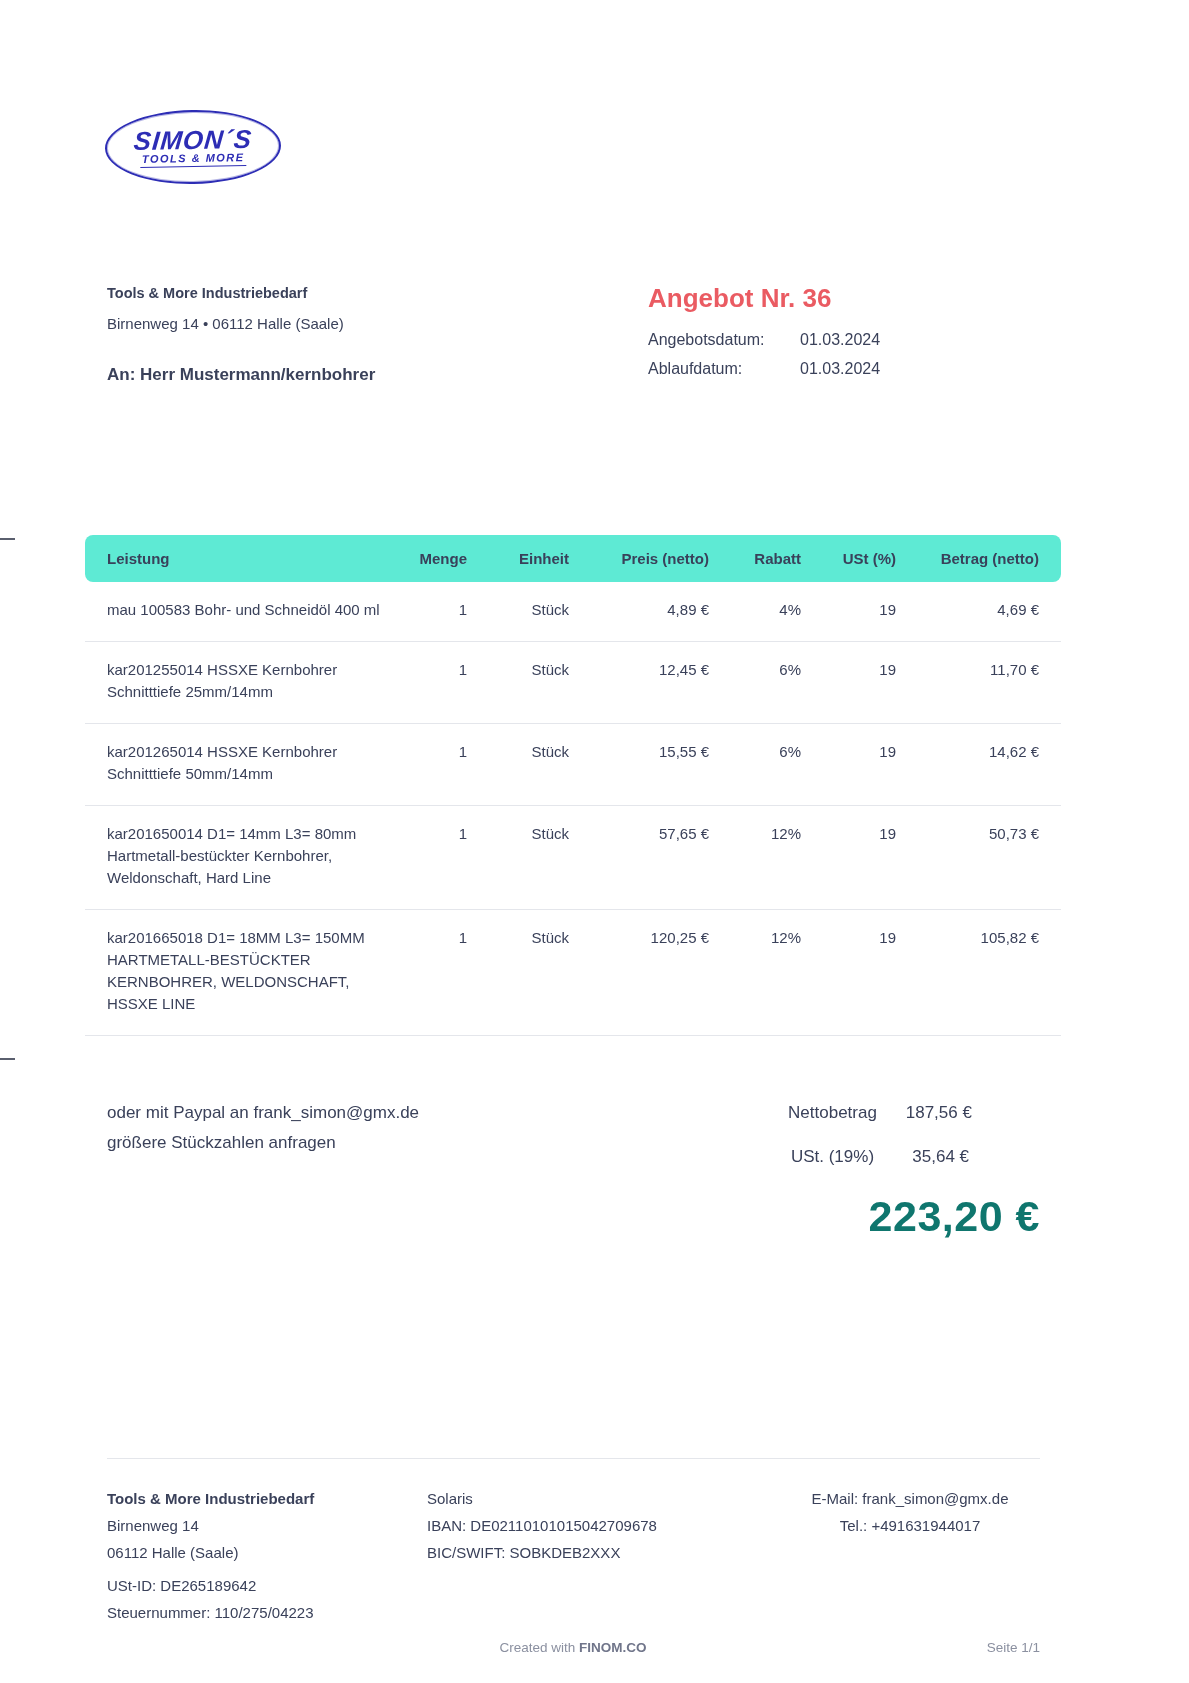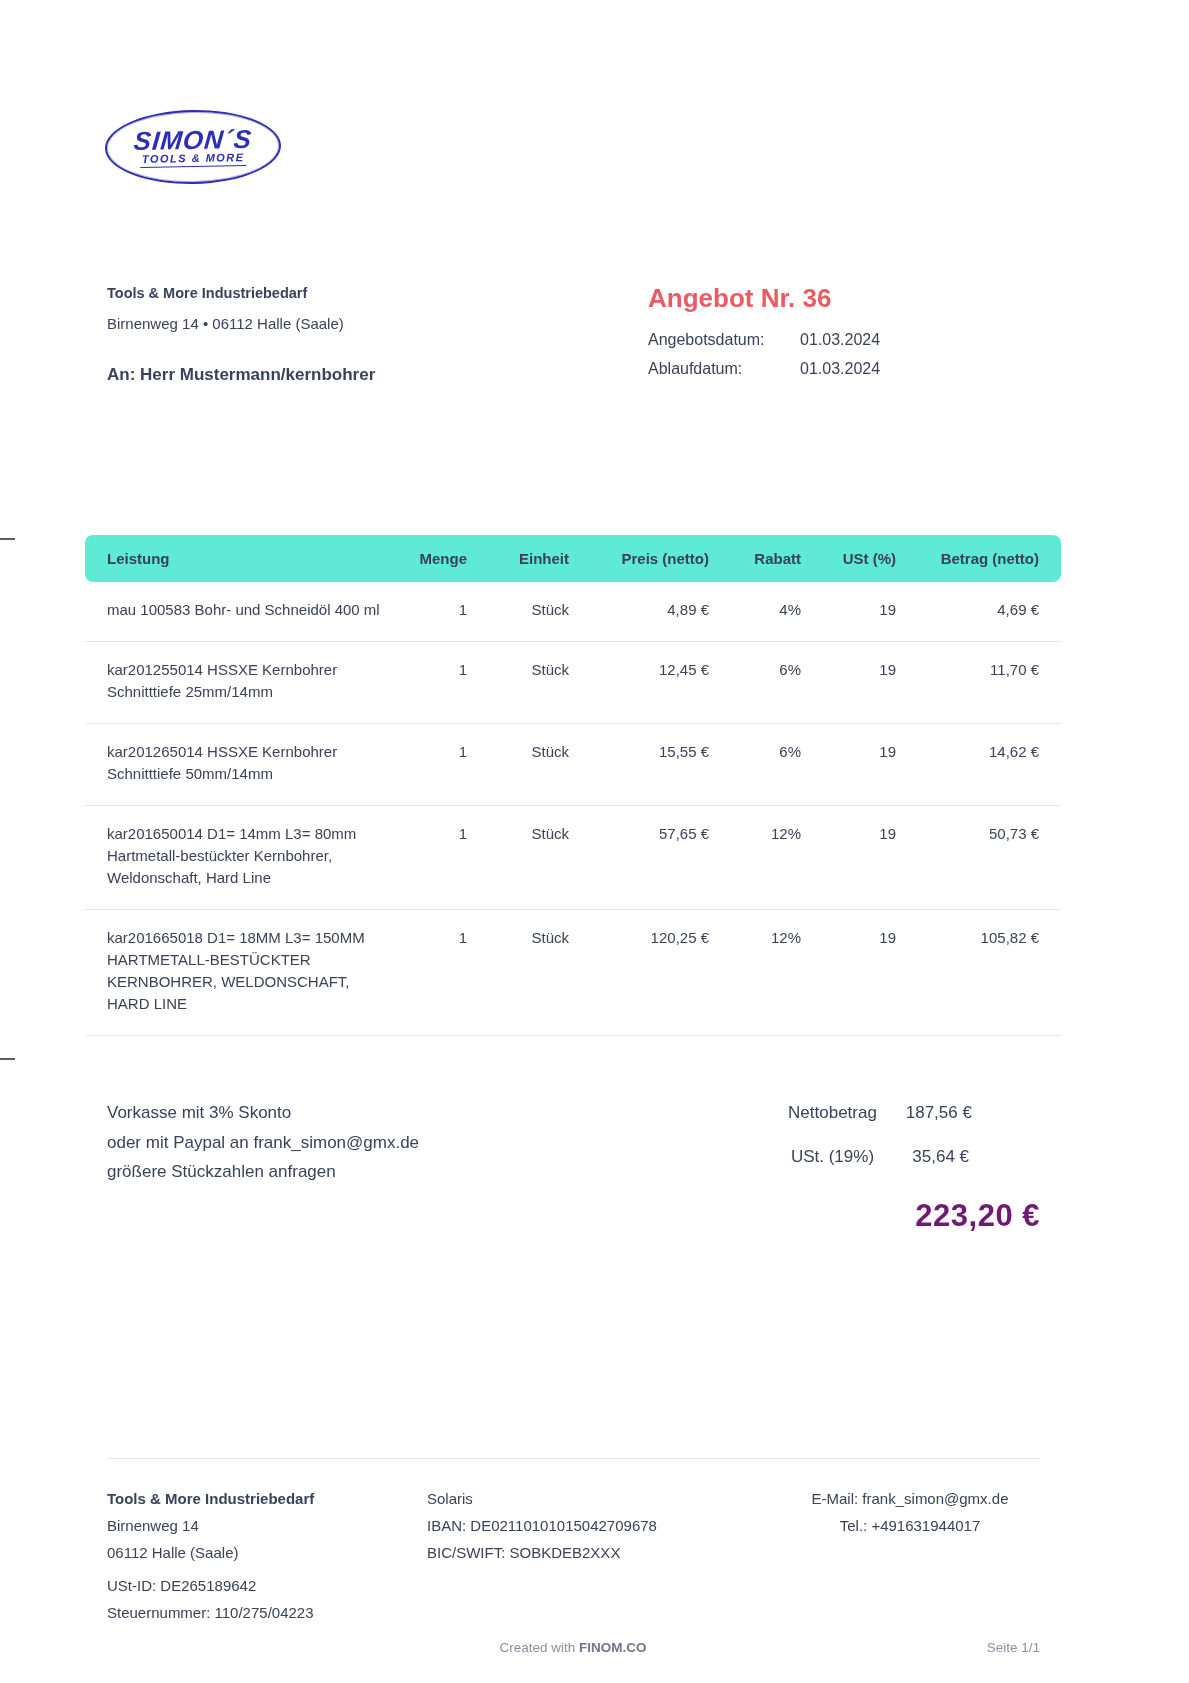--- a/index.html
+++ b/index.html
@@ -71,21 +71,21 @@
   .c-ust{width:95px;}
   .c-betrag{width:165px;}
 
   
   .summary{position:absolute;top:1098px;left:107px;width:933px;display:flex;justify-content:space-between;}
   .pay-line{font-size:17px;line-height:29.5px;}
   .totals{width:320px;}
   .total-line{display:flex;justify-content:center;align-items:baseline;font-size:17px;line-height:30px;margin-bottom:14px;}
   .total-line .val{width:95px;text-align:right;}
   .grand-total{
-    text-align:right;font-size:31px;font-weight:bold;color:#701a75;
+    text-align:right;font-size:43px;font-weight:bold;color:#0f766e;
     letter-spacing:.5px;margin-top:19px;line-height:50px;
   }
 
   
   .footer{position:absolute;top:1458px;left:107px;width:933px;border-top:1px solid #e4e6eb;padding-top:26px;}
   .footer-cols{display:flex;font-size:15px;line-height:27px;}
   .f-col1{width:320px;flex:0 0 320px;}
   .f-col2{flex:1;}
   .f-col3{width:260px;flex:0 0 260px;text-align:center;}
   .f-company{font-weight:bold;}
@@ -175,34 +175,33 @@
         <tr>
           <td class="c-leistung">kar201650014 D1= 14mm L3= 80mm Hartmetall-bestückter Kernbohrer, Weldonschaft, Hard Line</td>
           <td class="c-menge">1</td>
           <td class="c-einheit">Stück</td>
           <td class="c-preis">57,65 €</td>
           <td class="c-rabatt">12%</td>
           <td class="c-ust">19</td>
           <td class="c-betrag">50,73 €</td>
         </tr>
         <tr>
-          <td class="c-leistung">kar201665018 D1= 18MM L3= 150MM HARTMETALL-BESTÜCKTER KERNBOHRER, WELDONSCHAFT, HARD LINE</td>
+          <td class="c-leistung">kar201665018 D1= 18MM L3= 150MM HARTMETALL-BESTÜCKTER KERNBOHRER, WELDONSCHAFT, HSSXE LINE</td>
           <td class="c-menge">1</td>
           <td class="c-einheit">Stück</td>
           <td class="c-preis">120,25 €</td>
           <td class="c-rabatt">12%</td>
           <td class="c-ust">19</td>
           <td class="c-betrag">105,82 €</td>
         </tr>
       </tbody>
   </table>
 
   <div class="summary">
     <div class="payment-terms">
-        <div class="pay-line">Vorkasse mit 3% Skonto</div>
         <div class="pay-line">oder mit Paypal an frank_simon@gmx.de</div>
         <div class="pay-line">größere Stückzahlen anfragen</div>
       </div>
     <div class="totals">
       <div class="total-line">
         <span class="lbl">Nettobetrag</span>
         <span class="val">187,56 €</span>
       </div>
       <div class="total-line">
         <span class="lbl">USt. (19%)</span>

